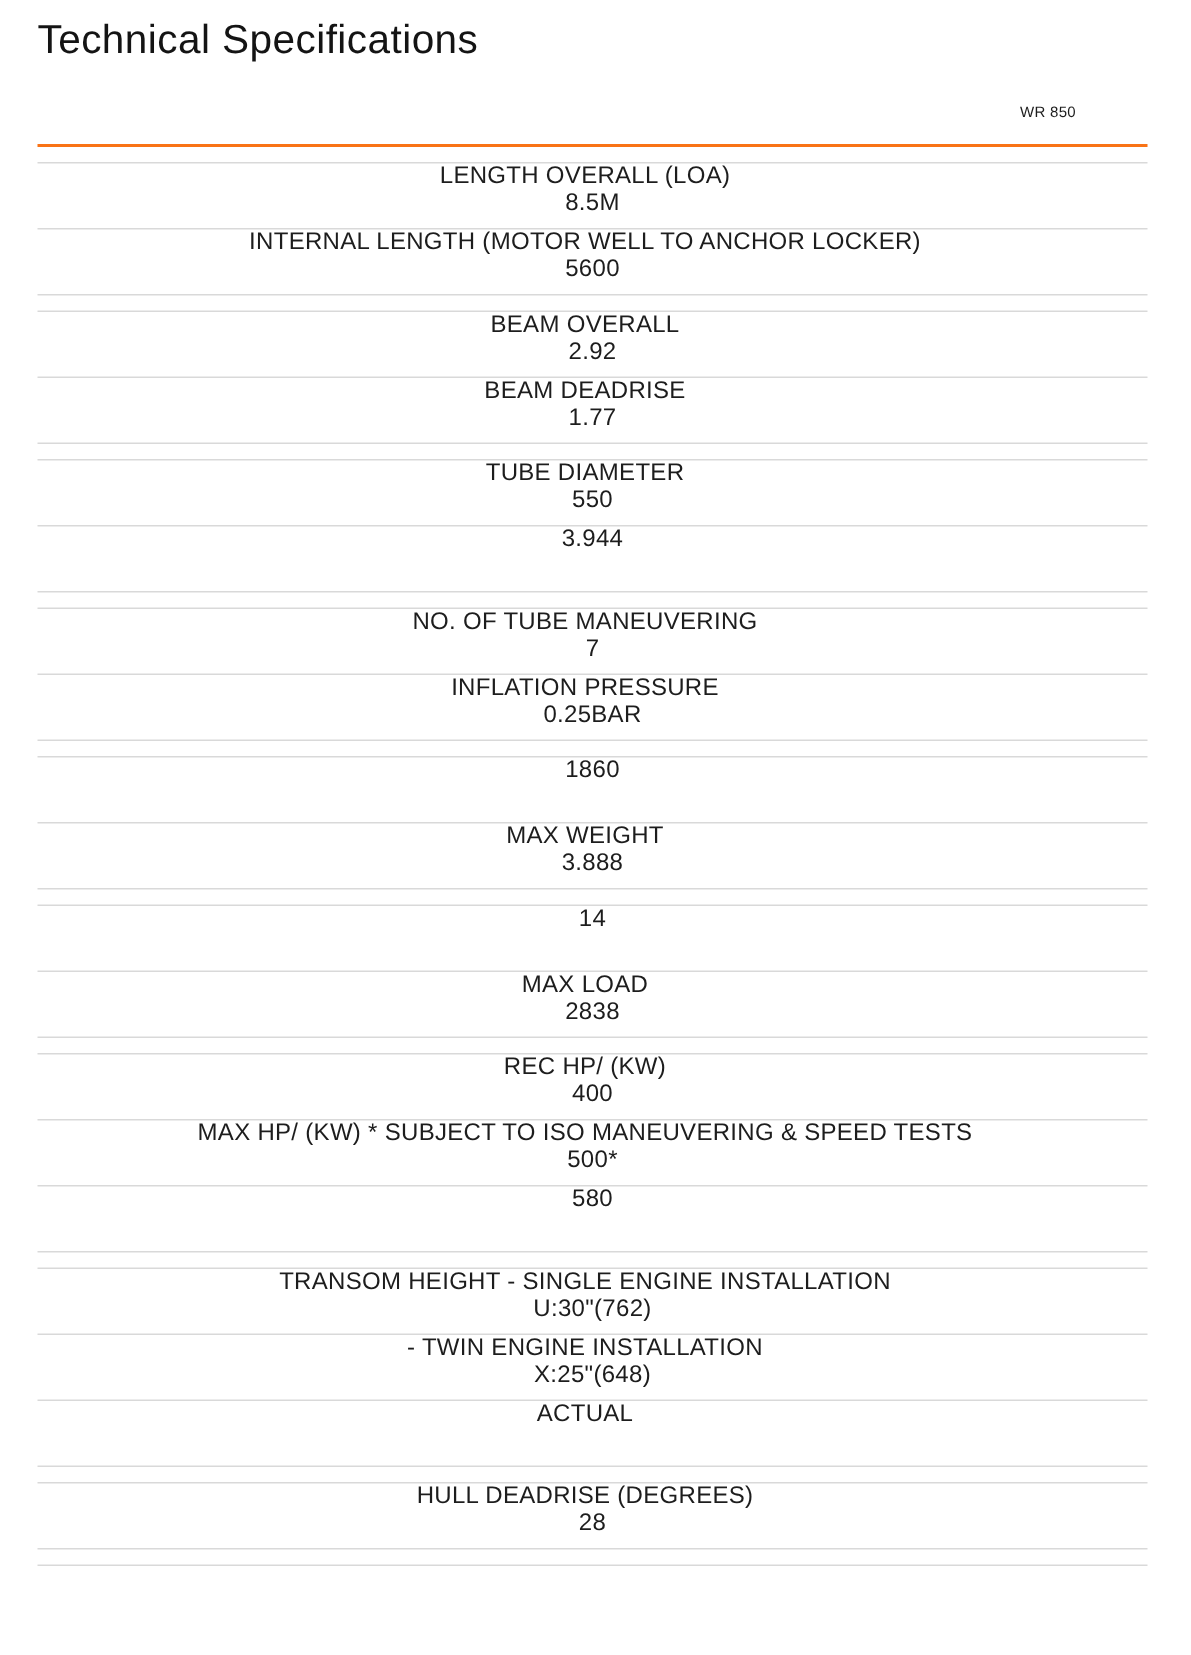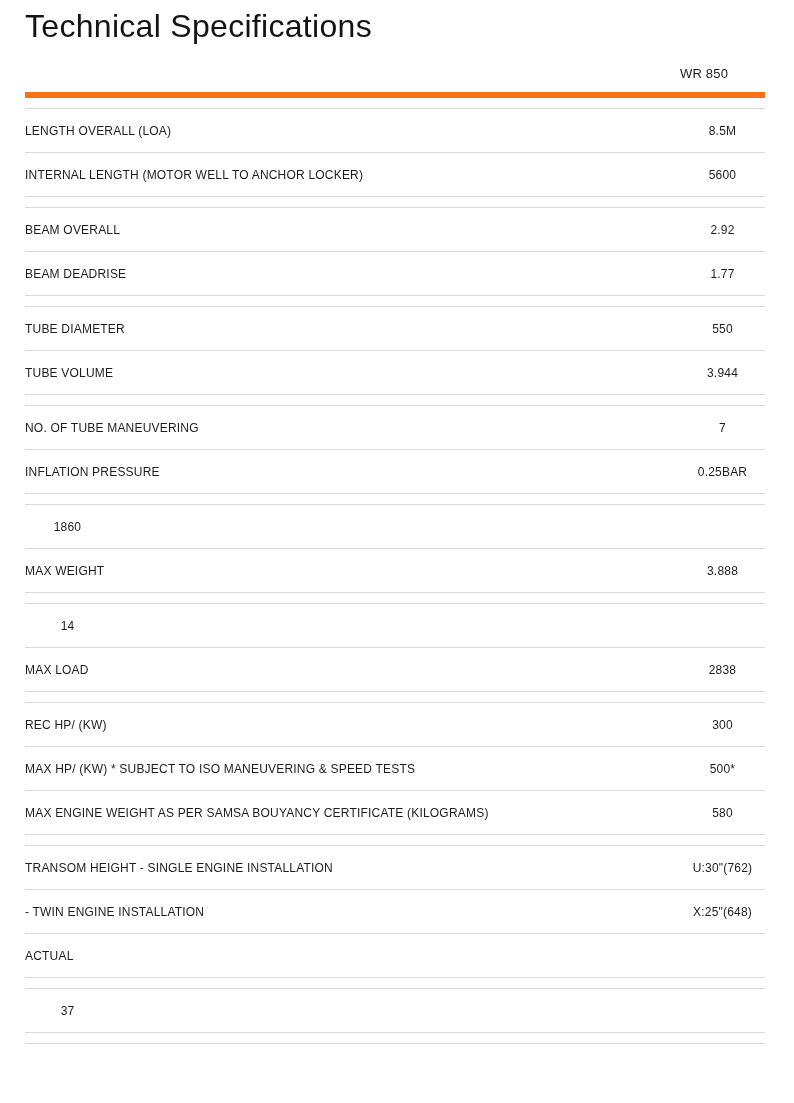--- a/index.html
+++ b/index.html
@@ -10,45 +10,46 @@
     color: #1a1a1a;
   }
   .page {
     width: 794px;
     height: 1103px;
     padding: 9px 29px 0 25px;
     background: #ffffff;
     overflow: hidden;
   }
   .page-title {
-    font-size: 32px;
+    font-size: 27px;
     font-weight: 400;
     letter-spacing: 0.3px;
     color: #141414;
     line-height: 34px;
     margin-bottom: 11px;
   }
   .spec-table { width: 740px; }
   .row {
     display: flex;
     align-items: center;
     height: 44px;
     border-bottom: 1px solid #d9d9d9;
-    font-size: 12px;
+    font-size: 16px;
     letter-spacing: 0.2px;
     color: #1d1d1d;
+    flex-direction: column;
   }
   .row .label { flex: 1 1 auto; padding-right: 10px; }
   .row .value { flex: 0 0 85px; text-align: center; }
   .header-row {
     display: flex;
     align-items: center;
     height: 44px;
-    border-bottom: 6px solid #f97316;
-    font-size: 13px;
+    border-bottom: 2px solid #f97316;
+    font-size: 10px;
     letter-spacing: 0.2px;
     color: #1d1d1d;
   }
   .header-row .label { flex: 1 1 auto; }
   .header-row .value { flex: 0 0 85px; }
   .group-spacer {
     height: 11px;
     border-bottom: 1px solid #d9d9d9;
   }
 </style>
@@ -90,21 +91,20 @@
       </div>
     </div>
     <div class="group-spacer"></div>
 
     <div class="group">
       <div class="row">
         <div class="label">TUBE DIAMETER</div>
         <div class="value">550</div>
       </div>
       <div class="row">
-        <div class="label">TUBE VOLUME</div>
         <div class="value">3.944</div>
       </div>
     </div>
     <div class="group-spacer"></div>
 
     <div class="group">
       <div class="row">
         <div class="label">NO. OF TUBE MANEUVERING</div>
         <div class="value">7</div>
       </div>
@@ -133,28 +133,27 @@
       <div class="row">
         <div class="label">MAX LOAD</div>
         <div class="value">2838</div>
       </div>
     </div>
     <div class="group-spacer"></div>
 
     <div class="group">
       <div class="row">
         <div class="label">REC HP/ (KW)</div>
-        <div class="value">300</div>
+        <div class="value">400</div>
       </div>
       <div class="row">
         <div class="label">MAX HP/ (KW) * SUBJECT TO ISO MANEUVERING &amp; SPEED TESTS</div>
         <div class="value">500*</div>
       </div>
       <div class="row">
-        <div class="label">MAX ENGINE WEIGHT AS PER SAMSA BOUYANCY CERTIFICATE (KILOGRAMS)</div>
         <div class="value">580</div>
       </div>
     </div>
     <div class="group-spacer"></div>
 
     <div class="group">
       <div class="row">
         <div class="label">TRANSOM HEIGHT - SINGLE ENGINE INSTALLATION</div>
         <div class="value">U:30"(762)</div>
       </div>
@@ -164,20 +163,21 @@
       </div>
       <div class="row">
         <div class="label">ACTUAL</div>
         <div class="value"></div>
       </div>
     </div>
     <div class="group-spacer"></div>
 
     <div class="group">
       <div class="row">
-        <div class="value">37</div>
+        <div class="label">HULL DEADRISE (DEGREES)</div>
+        <div class="value">28</div>
       </div>
     </div>
     <div class="group-spacer"></div>
 
 
   </div>
 </div>
 
 </body></html>

